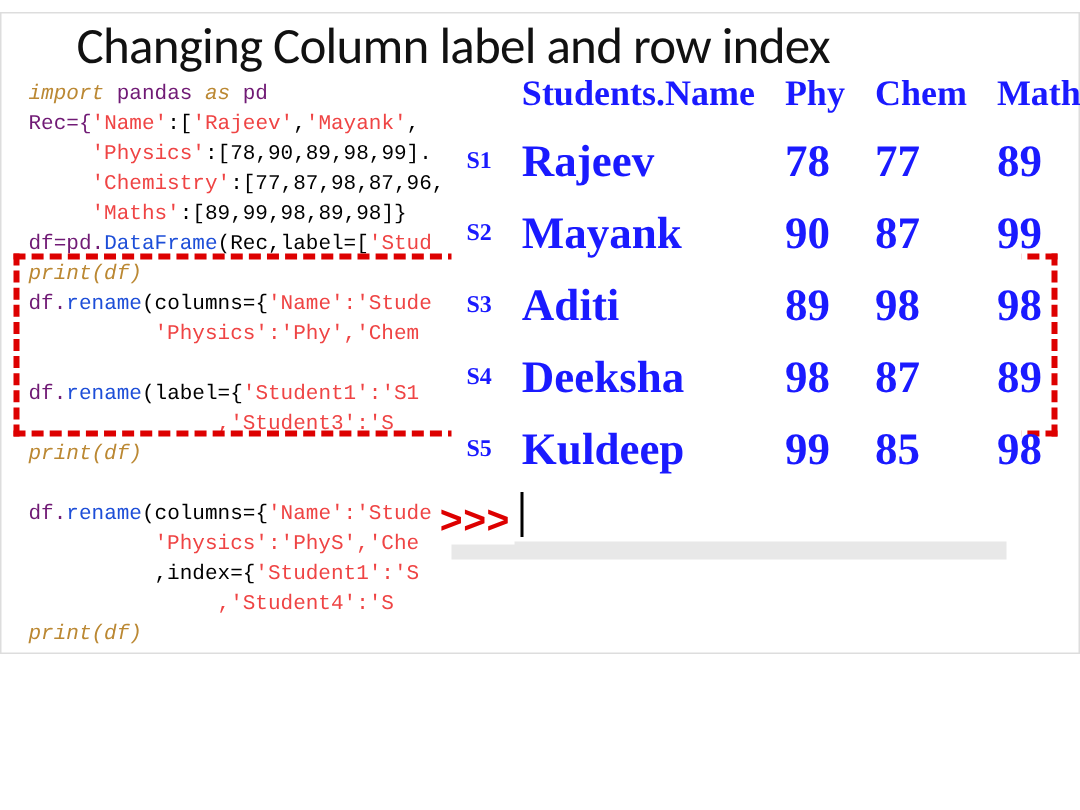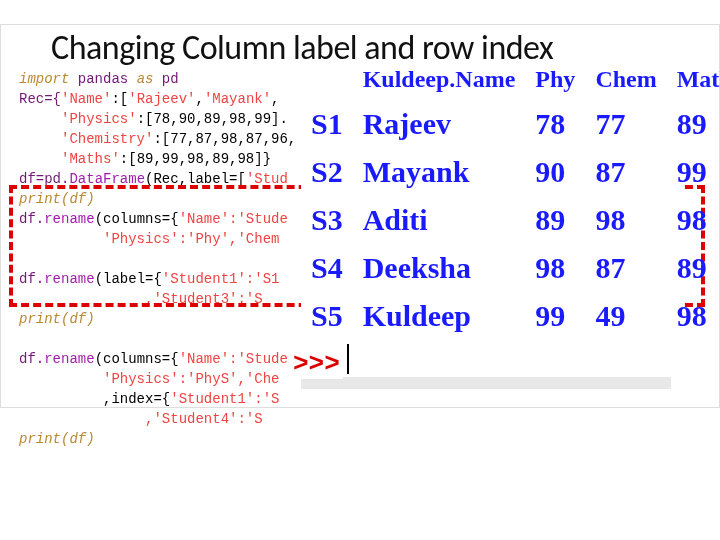--- a/index.html
+++ b/index.html
@@ -6,22 +6,22 @@
   body {
     width: 720px;
     height: 540px;
     background: #fff;
     font-family: Calibri, Arial, sans-serif;
     position: relative;
     overflow: hidden;
   }
   .slide {
     width: 720px;
-    height: 384px;
-    margin-top: 24px;
+    height: 428px;
+    margin-top: 8px;
     background: #fff;
     position: relative;
     border: 1px solid #ddd;
   }
   .title {
     position: absolute;
     top: 2px;
     left: 50px;
     font-size: 34px;
     color: #111;
@@ -35,21 +35,21 @@
     font-family: "Courier New", monospace;
     font-size: 14px;
     line-height: 20px;
     color: #b22;
     white-space: pre;
   }
   .code .kw { color: #b83; font-style: italic; }
   .code .var { color: #701a75; }
   .code .str { color: #ef4444; }
   .code .num { color: #000000; }
-  .code .fn { color: #a21caf; }
+  .code .fn { color: #1d4ed8; }
   .code .pl { color: #000; }
 
   .dashbox {
     position: absolute;
     border: 4px dashed #d00;
     pointer-events: none;
   }
   .dash1 { top: 160px; left: 8px; width: 696px; height: 122px; }
 
   .output {
@@ -66,21 +66,21 @@
   }
   .output table { border-collapse: collapse; width: 100%; }
   .output th, .output td {
     text-align: left;
     padding: 4px 10px 14px 10px;
     font-weight: bold;
     color: #1a1aff;
     font-size: 30px;
   }
   .output th { font-size: 24px; }
-  .output td.idx { font-size: 30px; }
+  .output td.idx { font-size: 16px; }
 
   .prompt {
     position: absolute;
     top: 324px;
     left: 292px;
     width: 50px;
     font-family: "Courier New", monospace;
     font-size: 26px;
     font-weight: bold;
     color: #d00;
@@ -148,21 +148,21 @@
 
   <div class="frag-right frag1"><span class="str">tudent5'</span><span class="pl">])</span></div>
   <div class="frag-right frag2">e )</div>
   <div class="frag-right frag3">e=True )</div>
 
   <div class="output">
     <table>
       <tbody>
           <tr>
         <th></th>
-        <th>Kuldeep.Name</th>
+        <th>Students.Name</th>
         <th>Phy</th>
         <th>Chem</th>
         <th>Math</th>
       </tr>
       <tr>
         <td class="idx">S1</td>
         <td>Rajeev</td>
         <td>78</td>
         <td>77</td>
         <td>89</td>
@@ -185,21 +185,21 @@
         <td class="idx">S4</td>
         <td>Deeksha</td>
         <td>98</td>
         <td>87</td>
         <td>89</td>
       </tr>
       <tr>
         <td class="idx">S5</td>
         <td>Kuldeep</td>
         <td>99</td>
-        <td>49</td>
+        <td>85</td>
         <td>98</td>
       </tr>
     </tbody>
       </table>
   </div>
 
   <div class="prompt">&gt;&gt;&gt;</div>
   <div class="cursor-bar"></div>
   <div class="prompt-bar"></div>
 

